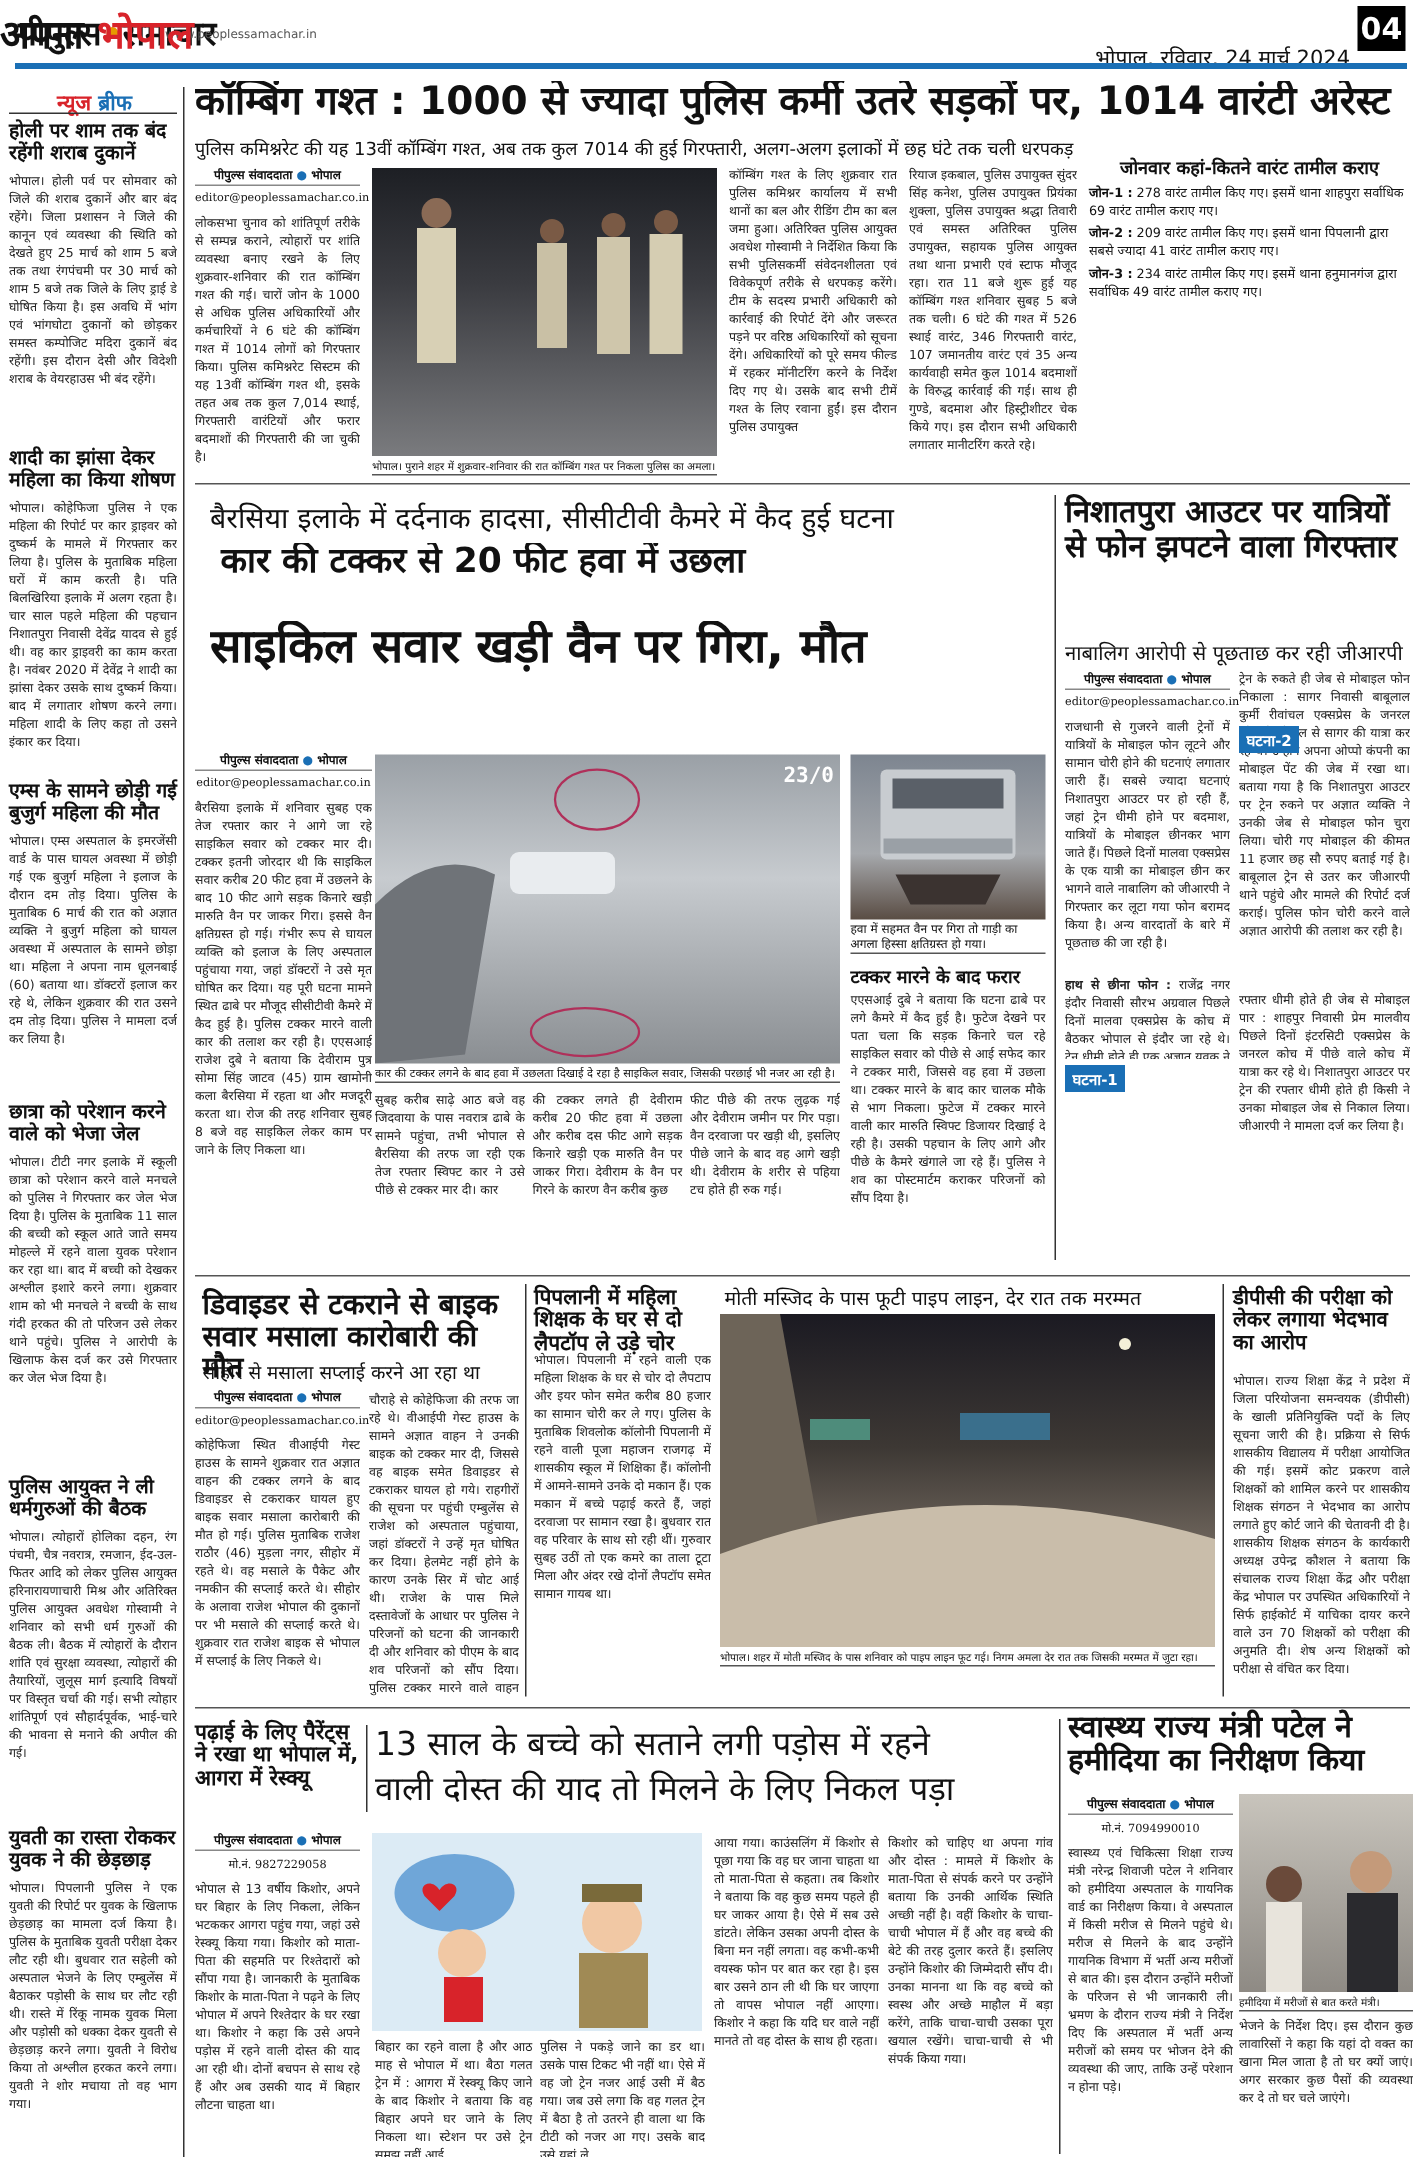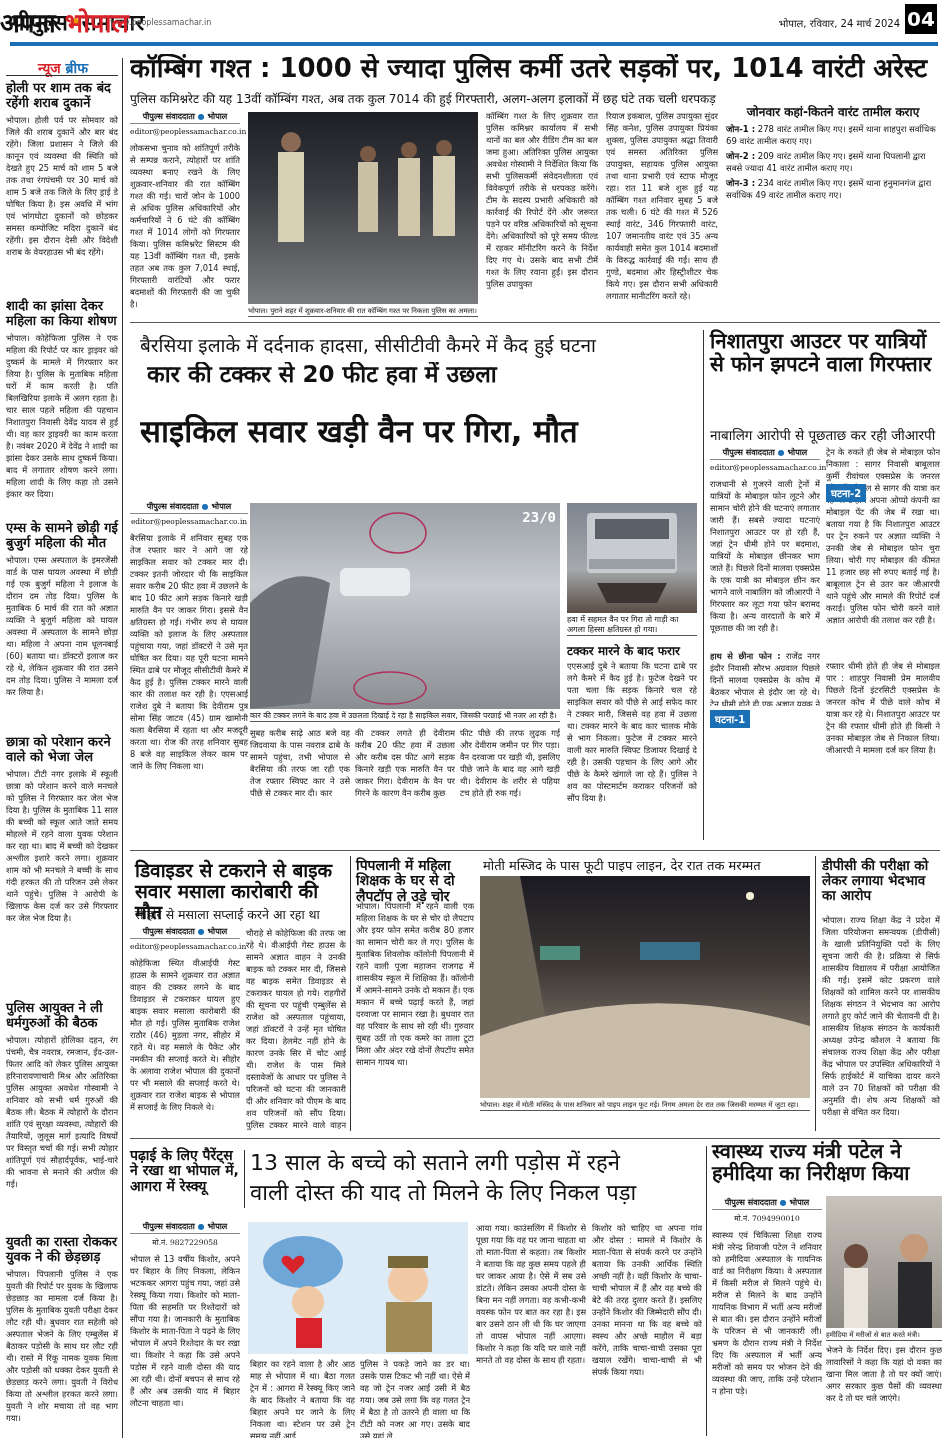--- a/index.html
+++ b/index.html
@@ -4,21 +4,21 @@
 <style>
 *{box-sizing:border-box;margin:0;padding:0}
 body{width:945px;height:1445px;background:#fff;font-family:"DejaVu Sans",sans-serif;color:#111;overflow:hidden;position:relative}
 .abs{position:absolute}
 .masthead{left:0;top:0;width:945px;height:42px}
 .logo{left:12px;top:6px;font-size:22px;font-weight:bold;color:#111;font-family:"DejaVu Serif",serif}
 .logo .dot{color:#e69a00}
 .url{left:110px;top:18px;font-size:8px;color:#555}
 .section-title{left:0;width:945px;top:4px;text-align:left;font-size:26px;font-weight:bold}
 .section-title .b{color:#d8232a}
-.dateline{right:45px;top:16px;font-size:10px}
+.dateline{right:45px;top:28px;font-size:14px}
 .pageno{right:8px;top:4px;width:32px;height:30px;background:#000;color:#fff;font-size:20px;font-weight:bold;text-align:center;line-height:30px}
 .rule-blue{left:10px;top:42px;width:928px;height:4px;background:#1a6fb5}
 .brief-head{left:8px;top:58px;width:110px;text-align:center;font-size:14px;font-weight:bold;color:#d8232a}
 .brief-head .b{color:#1a6fb5}
 .vline{background:#333;width:1px}
 .hline{background:#555;height:1px}
 .col-text{font-size:8.3px;line-height:12px;text-align:justify;color:#222}
 .brief-title{font-size:13px;font-weight:bold;line-height:15px;color:#111}
 .h1{font-weight:bold;color:#111;line-height:1.1}
 .sub{color:#111}
@@ -51,21 +51,21 @@
 <div class="abs" style="left:6px;top:75px;width:112px">
   <div style="border-top:1px solid #333;margin-bottom:4px"></div>
   <div class="brief-title">होली पर शाम तक बंद रहेंगी शराब दुकानें</div>
   <div class="col-text" style="margin-top:4px;height:176px;overflow:hidden">भोपाल। होली पर्व पर सोमवार को जिले की शराब दुकानें और बार बंद रहेंगे। जिला प्रशासन ने जिले की कानून एवं व्यवस्था की स्थिति को देखते हुए 25 मार्च को शाम 5 बजे तक तथा रंगपंचमी पर 30 मार्च को शाम 5 बजे तक जिले के लिए ड्राई डे घोषित किया है। इस अवधि में भांग एवं भांगघोटा दुकानों को छोड़कर समस्त कम्पोजिट मदिरा दुकानें बंद रहेंगी। इस दौरान देसी और विदेशी शराब के वेयरहाउस भी बंद रहेंगे।</div>
   <div class="brief-title" style="margin-top:8px">शादी का झांसा देकर महिला का किया शोषण</div>
   <div class="col-text" style="margin-top:4px;height:180px;overflow:hidden">भोपाल। कोहेफिजा पुलिस ने एक महिला की रिपोर्ट पर कार ड्राइवर को दुष्कर्म के मामले में गिरफ्तार कर लिया है। पुलिस के मुताबिक महिला घरों में काम करती है। पति बिलखिरिया इलाके में अलग रहता है। चार साल पहले महिला की पहचान निशातपुरा निवासी देवेंद्र यादव से हुई थी। वह कार ड्राइवरी का काम करता है। नवंबर 2020 में देवेंद्र ने शादी का झांसा देकर उसके साथ दुष्कर्म किया। बाद में लगातार शोषण करने लगा। महिला शादी के लिए कहा तो उसने इंकार कर दिया।</div>
   <div class="brief-title" style="margin-top:8px">एम्स के सामने छोड़ी गई बुजुर्ग महिला की मौत</div>
   <div class="col-text" style="margin-top:4px;height:160px;overflow:hidden">भोपाल। एम्स अस्पताल के इमरजेंसी वार्ड के पास घायल अवस्था में छोड़ी गई एक बुजुर्ग महिला ने इलाज के दौरान दम तोड़ दिया। पुलिस के मुताबिक 6 मार्च की रात को अज्ञात व्यक्ति ने बुजुर्ग महिला को घायल अवस्था में अस्पताल के सामने छोड़ा था। महिला ने अपना नाम धूलनबाई (60) बताया था। डॉक्टरों इलाज कर रहे थे, लेकिन शुक्रवार की रात उसने दम तोड़ दिया। पुलिस ने मामला दर्ज कर लिया है।</div>
   <div class="brief-title" style="margin-top:20px">छात्रा को परेशान करने वाले को भेजा जेल</div>
   <div class="col-text" style="margin-top:4px;height:216px;overflow:hidden">भोपाल। टीटी नगर इलाके में स्कूली छात्रा को परेशान करने वाले मनचले को पुलिस ने गिरफ्तार कर जेल भेज दिया है। पुलिस के मुताबिक 11 साल की बच्ची को स्कूल आते जाते समय मोहल्ले में रहने वाला युवक परेशान कर रहा था। बाद में बच्ची को देखकर अश्लील इशारे करने लगा। शुक्रवार शाम को भी मनचले ने बच्ची के साथ गंदी हरकत की तो परिजन उसे लेकर थाने पहुंचे। पुलिस ने आरोपी के खिलाफ केस दर्ज कर उसे गिरफ्तार कर जेल भेज दिया है।</div>
-  <div class="brief-title" style="margin-top:16px">पुलिस आयुक्त ने ली धर्मगुरुओं की बैठक</div>
+  <div class="brief-title" style="margin-top:0">पुलिस आयुक्त ने ली धर्मगुरुओं की बैठक</div>
   <div class="col-text" style="margin-top:4px;height:180px;overflow:hidden">भोपाल। त्योहारों होलिका दहन, रंग पंचमी, चैत्र नवरात्र, रमजान, ईद-उल-फितर आदि को लेकर पुलिस आयुक्त हरिनारायणाचारी मिश्र और अतिरिक्त पुलिस आयुक्त अवधेश गोस्वामी ने शनिवार को सभी धर्म गुरुओं की बैठक ली। बैठक में त्योहारों के दौरान शांति एवं सुरक्षा व्यवस्था, त्योहारों की तैयारियों, जुलूस मार्ग इत्यादि विषयों पर विस्तृत चर्चा की गई। सभी त्योहार शांतिपूर्ण एवं सौहार्दपूर्वक, भाई-चारे की भावना से मनाने की अपील की गई।</div>
   <div class="brief-title" style="margin-top:20px">युवती का रास्ता रोककर युवक ने की छेड़छाड़</div>
   <div class="col-text" style="margin-top:4px;height:210px;overflow:hidden">भोपाल। पिपलानी पुलिस ने एक युवती की रिपोर्ट पर युवक के खिलाफ छेड़छाड़ का मामला दर्ज किया है। पुलिस के मुताबिक युवती परीक्षा देकर लौट रही थी। बुधवार रात सहेली को अस्पताल भेजने के लिए एम्बुलेंस में बैठाकर पड़ोसी के साथ घर लौट रही थी। रास्ते में रिंकू नामक युवक मिला और पड़ोसी को धक्का देकर युवती से छेड़छाड़ करने लगा। युवती ने विरोध किया तो अश्लील हरकत करने लगा। युवती ने शोर मचाया तो वह भाग गया।</div>
 </div>
 
 <div class="abs h1" style="left:130px;top:54px;width:810px;font-size:26px;white-space:nowrap;overflow:hidden">कॉम्बिंग गश्त : 1000 से ज्यादा पुलिस कर्मी उतरे सड़कों पर, 1014 वारंटी अरेस्ट</div>
 <div class="abs sub" style="left:130px;top:90px;width:810px;font-size:12px;white-space:nowrap;overflow:hidden">पुलिस कमिश्नरेट की यह 13वीं कॉम्बिंग गश्त, अब तक कुल 7014 की हुई गिरफ्तारी, अलग-अलग इलाकों में छह घंटे तक चली धरपकड़</div>
 
 <div class="abs" style="left:130px;top:110px;width:110px">
   <div class="byline"><span>पीपुल्स संवाददाता</span> <span class="dot">●</span> <span>भोपाल</span></div>

